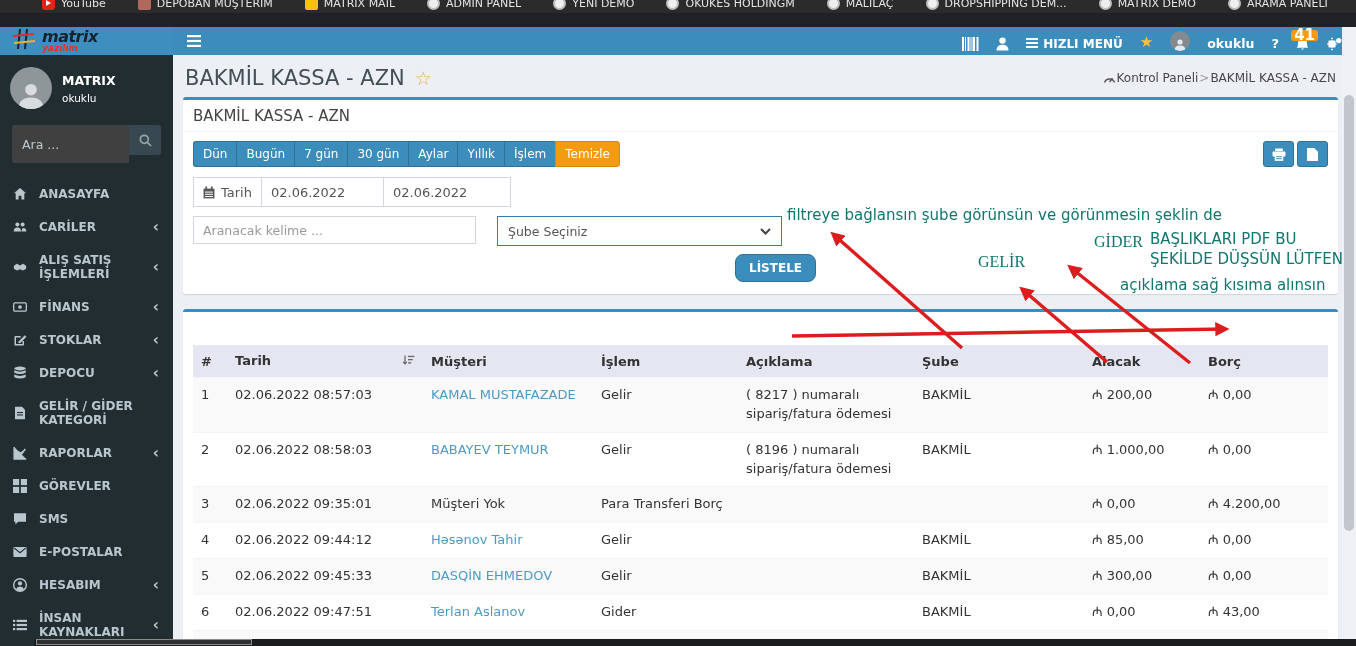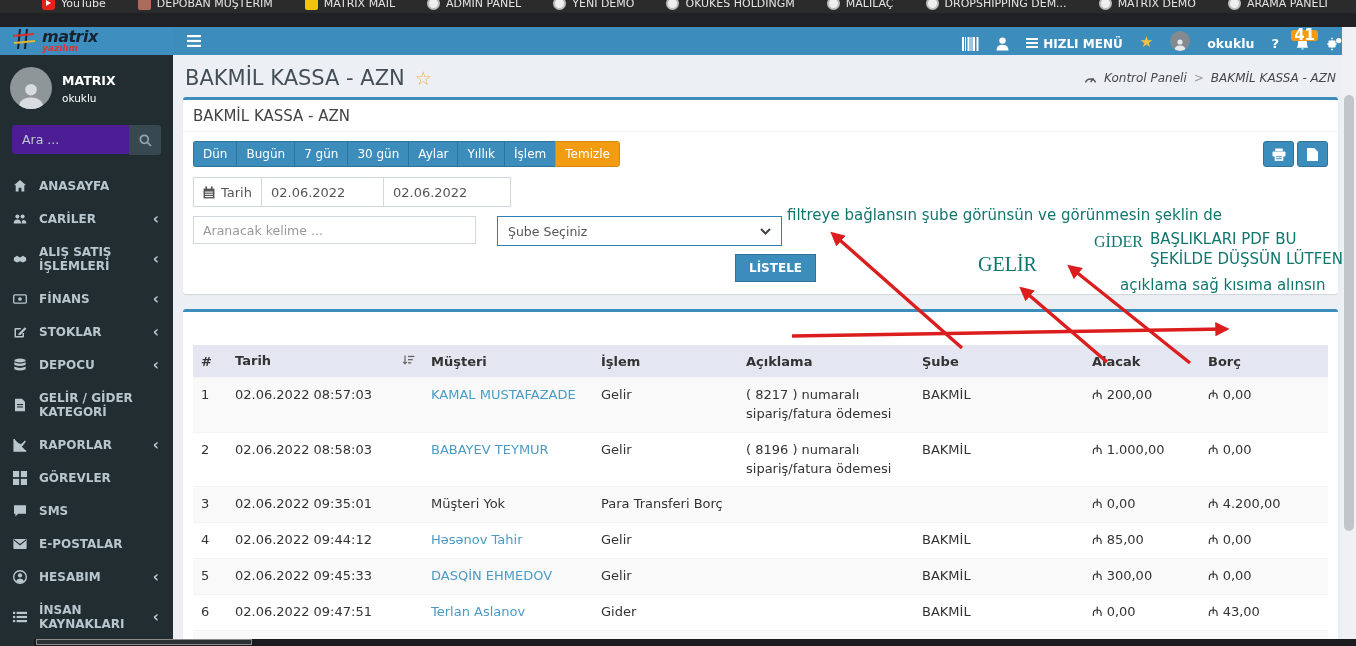--- a/index.html
+++ b/index.html
@@ -41,34 +41,34 @@
   .main { display:flex; height:591px; }
   .sidebar { width:173px; flex:none; background:#222d32; }
   .content { flex:1; background:#ecf0f5; padding:0 18px 0 10px; overflow:hidden; }
 
   
   .user-panel { display:flex; gap:10px; padding:12px 10px; align-items:center; }
   .avatar-lg { width:42px; height:42px; border-radius:50%; background:#8f9699; overflow:hidden; display:flex; align-items:flex-end; justify-content:center; flex:none;}
   .user-name { color:#fff; font-size:12.5px; font-weight:700; }
   .user-sub  { color:#fff; font-size:10.5px; margin-top:4px; }
   .side-search { display:flex; margin:4px 12px 14px; }
-  .side-search input { flex:1; height:29px; background:#4c1d95; border:0; border-radius:3px 0 0 3px; padding:0 10px; color:#ccc; font-size:12.5px; font-family:inherit; width:100px;}
+  .side-search input { flex:1; height:38px; background:#404040; border:0; border-radius:3px 0 0 3px; padding:0 10px; color:#ccc; font-size:12.5px; font-family:inherit; width:100px;}
   .side-search input::placeholder { color:#bfc9cd; }
   .side-search button { width:32px; height:30px; background:#374850; border:0; border-radius:0 3px 3px 0; cursor:pointer; display:flex; align-items:center; justify-content:center;}
   .side-menu { display:flex; flex-direction:column; }
   .side-item { display:flex; align-items:center; padding:9.5px 14px 9.5px 13px; color:#b8c7ce; font-size:12px; font-weight:700; text-decoration:none; cursor:pointer; }
   .side-icon { width:18px; margin-right:8px; display:flex; flex:none; }
   .side-icon svg { width:14px; height:14px; fill:currentColor; }
   .side-chev { margin-left:auto; font-size:15px; line-height:10px; color:#b8c7ce; }
 
   
   .page-head { display:flex; align-items:center; padding:11px 2px 7px; }
   .page-title { font-size:21px; font-weight:400; color:#444e57; }
   .fav-star { margin-left:10px; color:#f0ac3c; font-size:19px; cursor:pointer; }
-  .breadcrumb { margin-left:auto; display:flex; align-items:center; gap:7px; font-size:12px; color:#474747;font-style:italic; }
+  .breadcrumb { margin-left:auto; display:flex; align-items:center; gap:1px; font-size:12px; color:#474747; }
   .breadcrumb .sep { color:#9b9b9b; }
   .breadcrumb a { color:#474747; text-decoration:none; cursor:pointer; }
 
   
   .panel { background:#fff; border-top:3px solid #3c8dbc; border-radius:3px; box-shadow:0 1px 1px rgba(0,0,0,.12); }
   .panel-head { padding:7px 10px 6px; font-size:15px; color:#444; border-bottom:1px solid #f4f4f4; position:relative; }
   .panel-body { padding:9px 10px 12px; }
 
   .row1 { display:flex; margin-bottom:10px; }
   .btn-group { display:flex; }
@@ -83,37 +83,37 @@
   .date-label { display:flex; gap:6px; padding:0 9px; align-items:center; flex:none;}
   .date-label svg { fill:#555; }
   .date-input { width:122px; border:0; border-left:1px solid #d2d6de; padding:0 9px; font-size:13px; color:#555; font-family:inherit; }
 
   .row3 { display:flex; gap:21px; margin-bottom:8px; }
   .kw-input { width:283px; height:28px; border:1px solid #d2d6de; padding:0 9px; font-size:12.5px; color:#555; font-family:inherit; }
   .kw-input::placeholder { color:#999; }
   .branch-select { width:285px; height:30px; border:1px solid #2e7fb2; background:#fff; display:flex; align-items:center; justify-content:space-between; padding:0 10px; font-size:12.5px; color:#555; cursor:pointer; }
 
   .row4 { padding-left:542px; }
-  .listele { background:#3c8dbc; border:1px solid #2e7299; color:#fff; font-weight:700; font-size:12px; font-family:inherit; padding:6px 13px; border-radius:0; cursor:pointer; }
+  .listele { background:#3c8dbc; border:1px solid #2e7299; color:#fff; font-weight:700; font-size:12px; font-family:inherit; padding:6px 13px; border-radius:8px; cursor:pointer; }
 
   .panel2 { margin-top:15px; }
   .panel-body2 { padding:33px 10px 0; }
 
   
   table { width:100%; border-collapse:collapse; table-layout:fixed; font-size:13px; color:#333; }
   thead th { background:#e4e6f1; text-align:left; padding:8px; font-weight:700; cursor:pointer; }
   td { padding:8px; border-top:1px solid #f4f4f4; vertical-align:top; line-height:1.45; }
   tbody tr:nth-child(odd) { background:#f9f9f9; }
   .cust-link { color:#4b9bc6; cursor:pointer; }
   .sort-ic { float:right; margin-top:1px; cursor:pointer; }
 
   
   .ann { position:fixed; color:#0f766e; z-index:46; white-space:nowrap; }
   .ann-filter { left:787px; top:206px; font-size:15px; }
-  .ann-gelir { left:978px; top:253px; font-size:20px; font-family:"Liberation Serif","DejaVu Serif",serif; }
+  .ann-gelir { left:978px; top:253px; font-size:16px; font-family:"Liberation Serif","DejaVu Serif",serif; }
   .ann-gider { left:1058px; top:233px; font-size:16px; font-family:"Liberation Serif","DejaVu Serif",serif;margin-left:36px; }
   .ann-headers { left:1150px; top:230px; font-size:15px; width:195px; white-space:normal; line-height:1.3; }
   .ann-aciklama { left:1120px; top:276px; font-size:15px; }
   #red-overlay { position:fixed; left:0; top:0; width:1356px; height:646px; pointer-events:none; z-index:45; }
 
   
   .v-scroll { position:fixed; top:27px; right:0; width:14px; bottom:7px; background:#f0f1f4; z-index:60; }
   .v-thumb { position:absolute; left:2px; right:2px; top:68px; height:436px; background:#c1c6cc; border-radius:6px; cursor:pointer; }
   .h-scroll { position:fixed; left:0; bottom:0; height:7px; width:1356px; background:#1a1c1d; z-index:60; }
   .h-scroll .side-cap { position:absolute; left:0; top:0; width:34px; height:7px; background:#222d32; }

